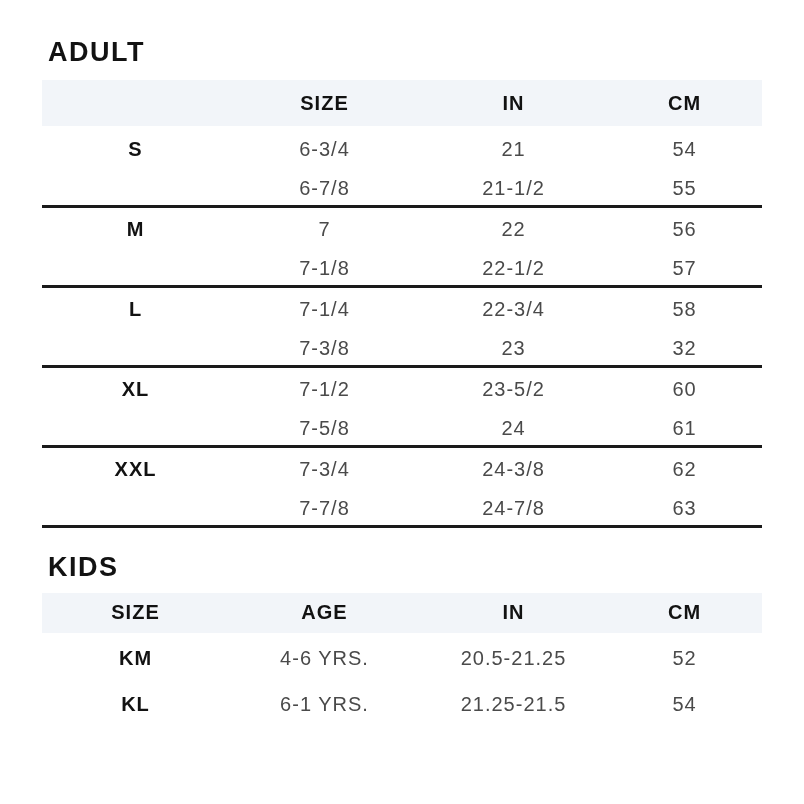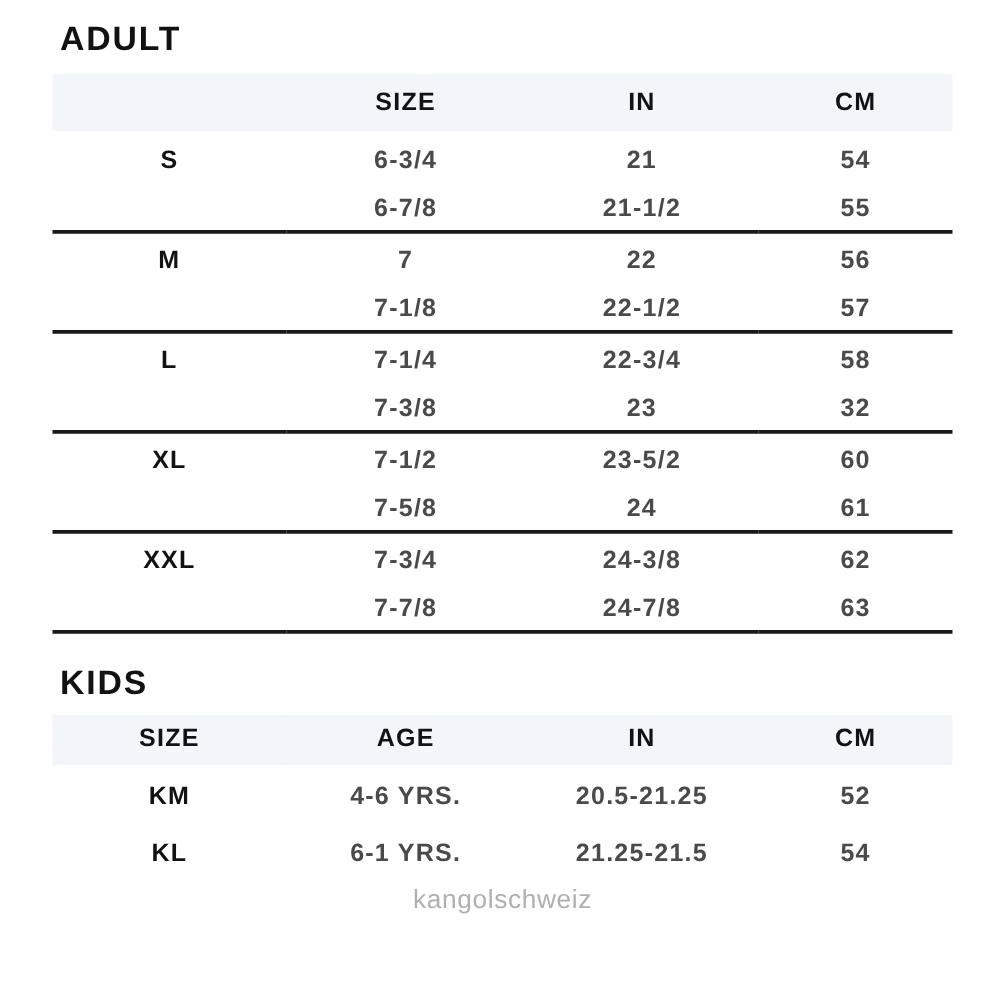--- a/index.html
+++ b/index.html
@@ -5,21 +5,21 @@
   * { box-sizing: border-box; }
   html, body { margin: 0; padding: 0; }
   body {
     width: 804px; height: 804px;
     background: #ffffff;
     font-family: "Liberation Sans", sans-serif;
   }
   .sheet {
     position: relative;
     width: 804px; height: 804px;
-    padding-top: 18px;
+    padding-top: 39px;
     overflow: hidden;
   }
   .section-title {
     margin: 0 0 0 48px;
     font-size: 27px;
     line-height: 27px;
     font-weight: bold;
     letter-spacing: 1.5px;
     color: var(--heading-text, #121212);
   }
@@ -48,21 +48,21 @@
   }
   table.adult th { height: 46px; }
   table.kids  th { height: 40px; }
 
   .size-table td {
     text-align: center;
     font-size: 20px;
     letter-spacing: 1px;
     color: var(--data-text, #4a4a4a);
     padding: 6px 0 0 0;
-    font-weight: bold;
+    font-weight: normal;
   }
   table.adult td { height: 40px; }
   table.kids  td { height: 46px; }
 
   td.row-label {
     font-weight: bold;
     color: var(--heading-text, #121212);
     letter-spacing: 1px;
   }
   tbody.group { border-bottom: 3px solid var(--divider, #1a1a1a); }
@@ -202,15 +202,14 @@
       </tr>
       <tr>
         <td class="row-label">KL</td>
         <td>6-1 YRS.</td>
         <td>21.25-21.5</td>
         <td>54</td>
       </tr>
     </tbody>
   </table>
 
-  <div class="watermark">kangolschweiz</div>
 
 </div>
 
 </body></html>

